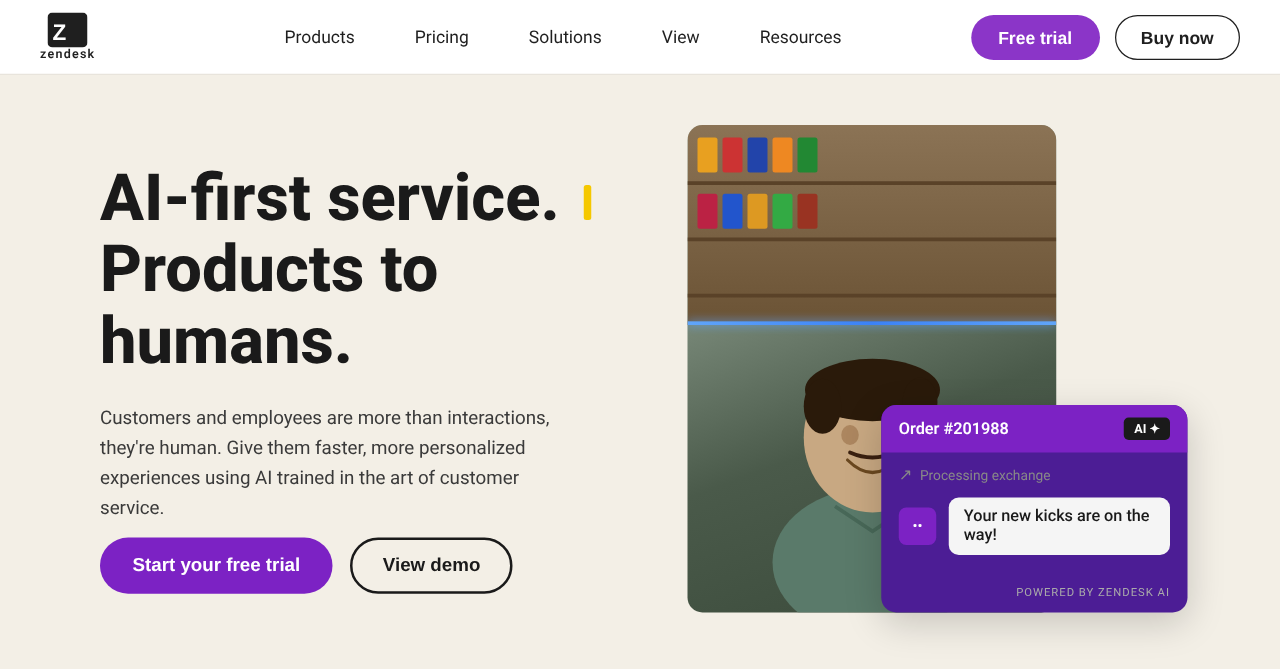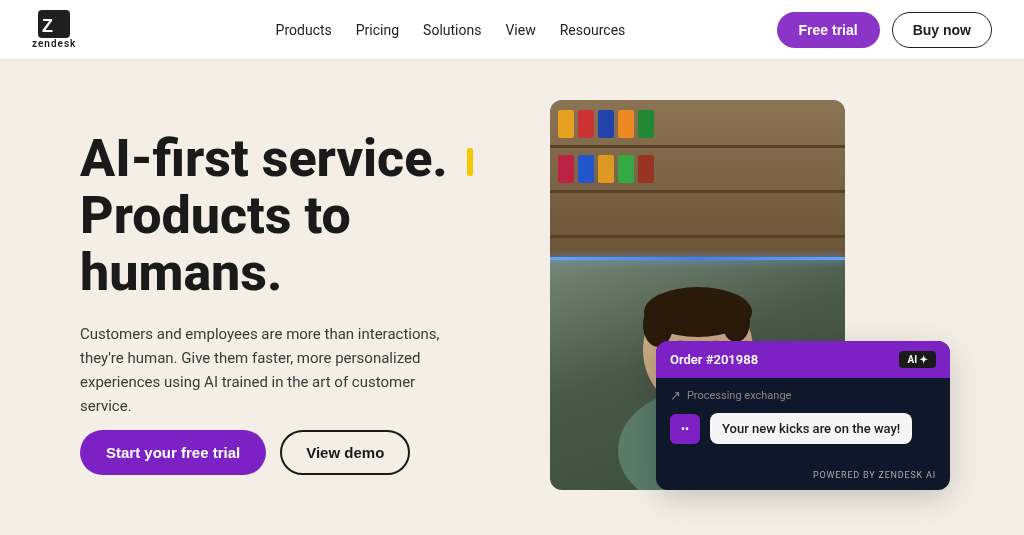--- a/index.html
+++ b/index.html
@@ -38,21 +38,21 @@
       font-size: 10px;
       font-weight: 600;
       color: #1f1f1f;
       letter-spacing: 1px;
       text-transform: lowercase;
     }
 
     .nav-links {
       display: flex;
       align-items: center;
-      gap: 24px;
+      gap: 48px;
       flex: 1;
       justify-content: center;
     }
 
     .nav-link {
       font-size: 14px;
       color: #1f1f1f;
       cursor: pointer;
       font-weight: 400;
     }
@@ -181,22 +181,22 @@
       background: #5a4228;
       left: 0;
       right: 0;
     }
 
     
     .chat-widget {
       position: absolute;
       bottom: 30px;
       right: 0;
-      width: 294px;
-      background: #0f172a;
+      width: 245px;
+      background: #4c1d95;
       border-radius: 12px;
       box-shadow: 0 8px 30px rgba(0,0,0,0.18);
       overflow: hidden;
     }
 
     .chat-header {
       background: #7c22c4;
       display: flex;
       align-items: center;
       justify-content: space-between;

